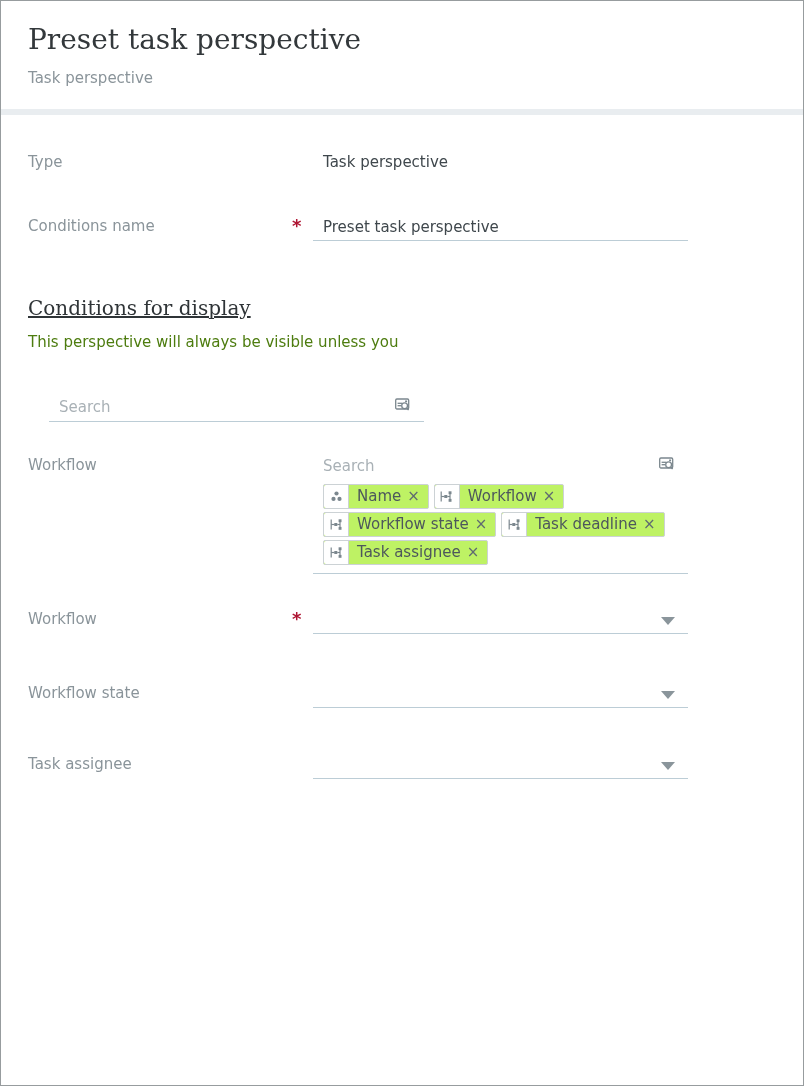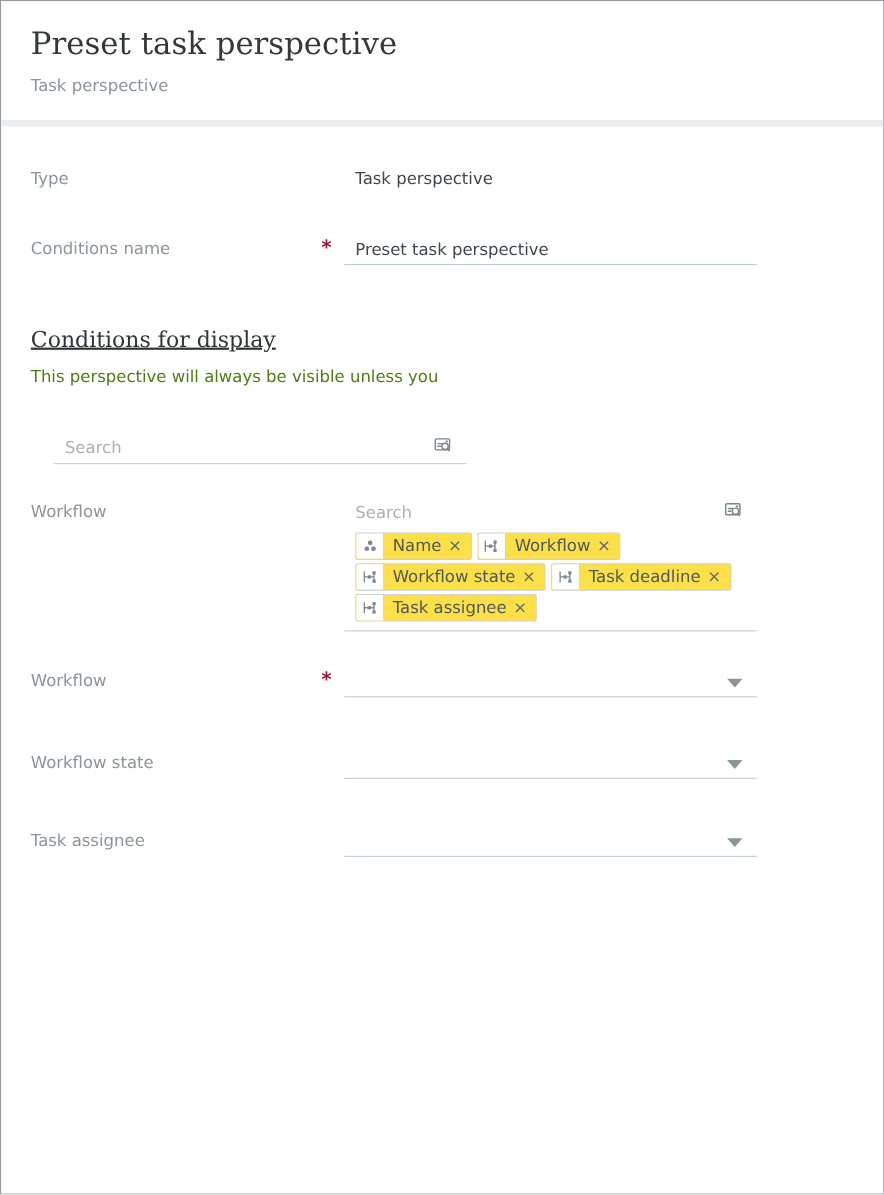--- a/index.html
+++ b/index.html
@@ -58,21 +58,21 @@
 
   .search-row { display:flex; align-items:flex-start; height:25px; }
   .search-row input { flex:1; width:auto; }
   .lookup-icon { flex:none; margin:0 13px 3px 0; cursor:pointer; line-height:0; }
 
   
   .columns-box .search-row { height:24px; border-bottom:none; }
   .chips { display:flex; flex-wrap:wrap; gap:3px 5px; padding:5px 0 8px 10px; }
   .chip {
     display:inline-flex; align-items:center; height:25px; box-sizing:border-box;
-    background:#fde047; border:1px solid #ccd2d5; border-radius:2px; cursor:default;
+    background:#bef264; border:1px solid #ccd2d5; border-radius:2px; cursor:default;
   }
   .chip-icon {
     width:24px; flex:none; align-self:stretch; background:#fff;
     border-right:1px solid #ccd2d5; border-radius:2px 0 0 2px;
     display:flex; align-items:center; justify-content:center; line-height:0;
   }
   .chip-label { padding:0 5px 0 8px; font-size:15px; line-height:23px; color:#4d575c; white-space:nowrap; }
   .chip-x { padding:0 8px 0 1px; font-size:15px; line-height:23px; color:#5f6b71; cursor:pointer; }
 
   

